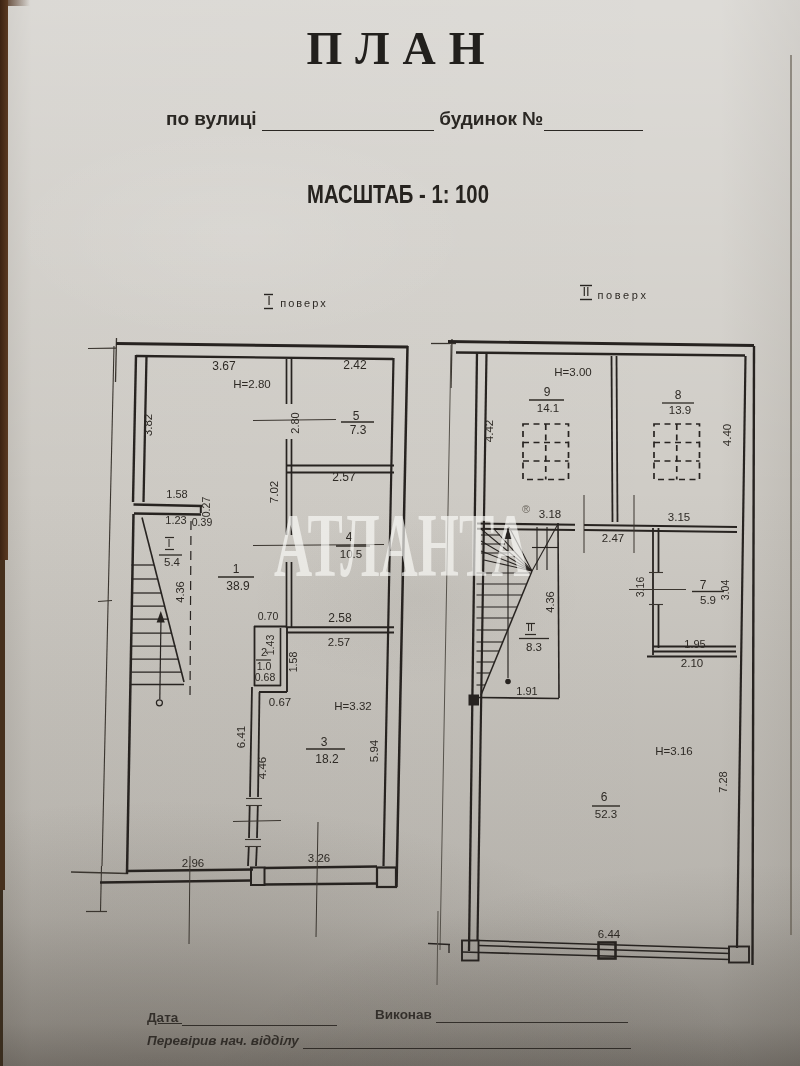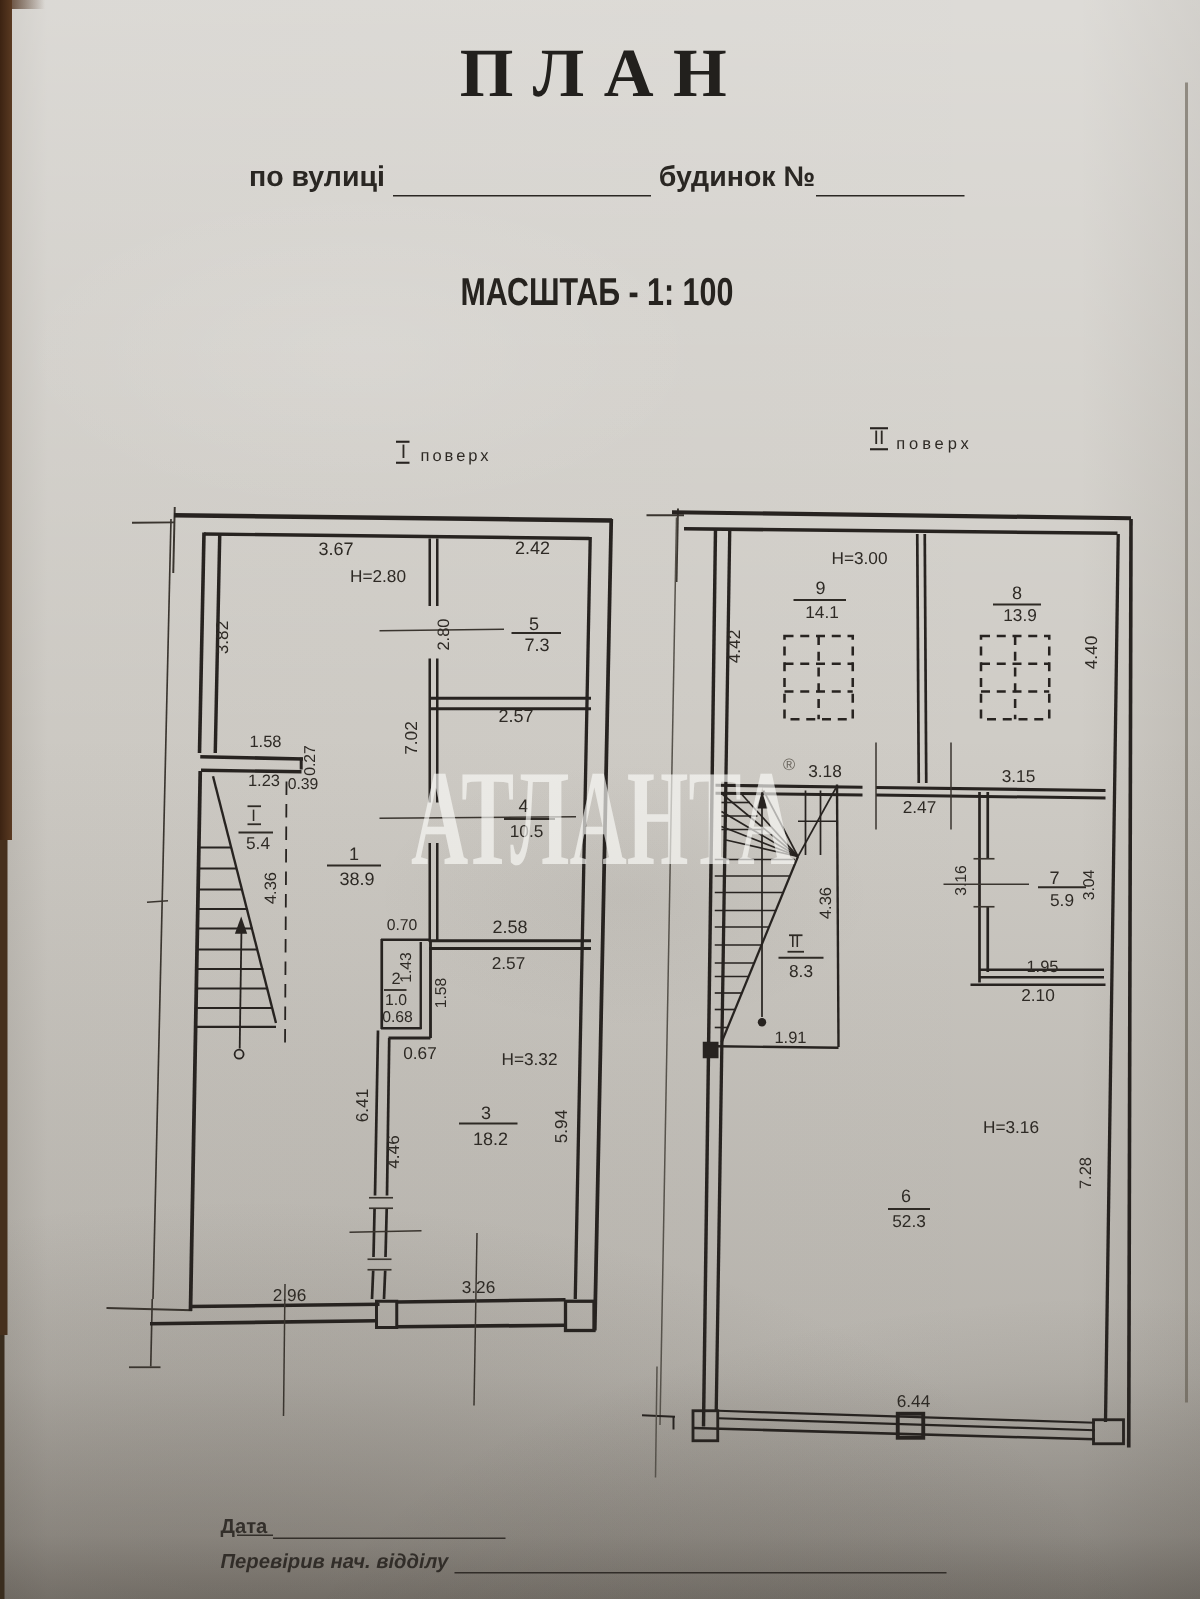--- a/index.html
+++ b/index.html
@@ -448,15 +448,16 @@
       </g>
 
 <g>
         <text x="609" y="938" font-size="11.5" fill="#2e2a25" text-anchor="middle" font-family="Liberation Sans, sans-serif">6.44</text>
       </g>
 </svg>
 
 <div class="abs" style="left:274px;top:493px;font-family:'Liberation Serif',serif;font-weight:bold;font-size:92px;color:rgba(250,250,248,0.66);transform:scale(0.575,0.99);transform-origin:left top;white-space:nowrap;">АТЛАНТА</div>
 
 <div class="abs tx" style="left:147px;top:1010px;font-size:13.5px;font-weight:bold;color:#211d19;opacity:0.82;text-decoration:underline;">Дата <span style="display:inline-block;width:155px;border-bottom:1.5px solid #211d19;">&nbsp;</span></div>
+<div class="abs tx" style="left:375px;top:1007px;font-size:13.5px;font-weight:bold;color:#211d19;opacity:0.82;">Виконав <span style="display:inline-block;width:192px;border-bottom:1.5px solid #211d19;">&nbsp;</span></div>
 
 <div class="abs tx" style="left:147px;top:1033px;font-size:13.5px;font-weight:bold;color:#211d19;opacity:0.82;font-style:italic;">Перевірив нач. відділу <span style="display:inline-block;width:328px;border-bottom:1.5px solid #211d19;">&nbsp;</span></div>
 </div>
 
 </body></html>

